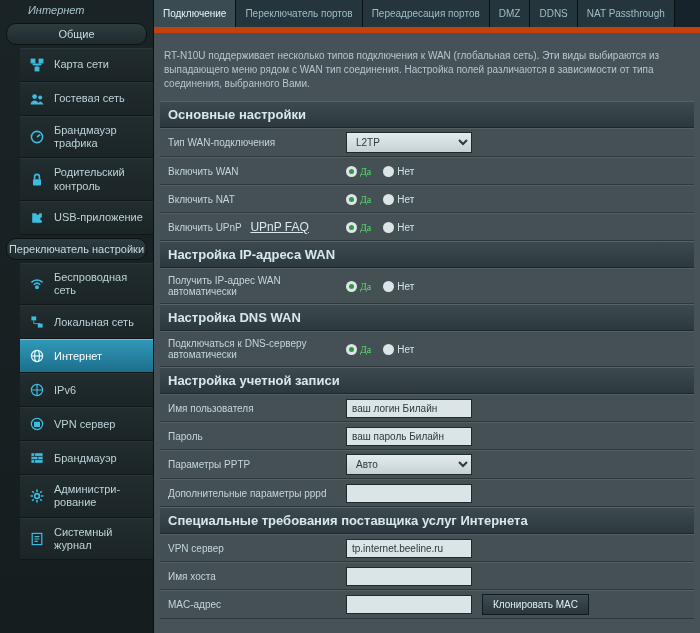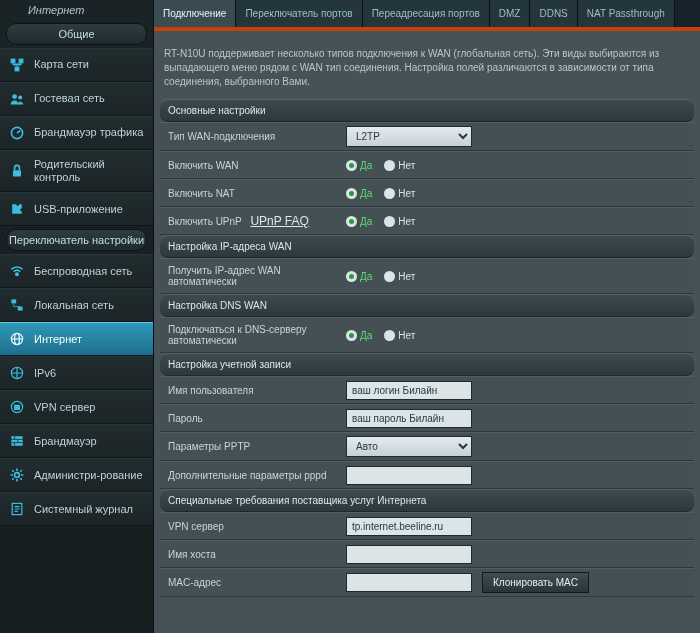--- a/index.html
+++ b/index.html
@@ -29,21 +29,21 @@
   border: 1px solid #0d1315;
   font-size: 11px;
   color: #c5dce1;
 }
 .sidebar-top-item {
   padding: 4px 8px 4px 28px;
   position: relative;
   color: #a9c4ca;
   font-style: italic;
 }
-.sidebar-items { display: flex; flex-direction: column; }
+.sidebar-items { display: flex; flex-direction: column; padding-left: 20px; }
 .sidebar-item {
   display: flex;
   align-items: center;
   gap: 8px;
   padding: 7px 8px;
   border-bottom: 1px solid #111719;
   border-top: 1px solid #28353a;
   color: #bcd3d8;
   cursor: pointer;
   font-size: 11px;
@@ -69,21 +69,21 @@
 
 .main {
   flex: 1;
   display: flex;
   flex-direction: column;
   overflow: hidden;
 }
 .tabs {
   display: flex;
   background: #17232a;
-  border-bottom: 4px solid #c2410c;
+  border-bottom: 6px solid #c2410c;
   flex-wrap: nowrap;
 }
 .tab {
   padding: 8px 9px;
   font-size: 10px;
   color: #9fbec6;
   cursor: pointer;
   border-right: 1px solid #0b1113;
   white-space: nowrap;
   background: #24353c;
@@ -106,26 +106,25 @@
 }
 .page-desc {
   font-size: 10px;
   color: #b6c7cc;
   padding: 10px 4px;
   line-height: 1.4;
 }
 .section-header {
   background: linear-gradient(to bottom, #3c4a50, #2c383d);
   padding: 5px 8px;
-  font-size: 10px;
-  font-weight: normal;
+  font-size: 13px;
+  font-weight: bold;
   color: #d8e8ec;
   border-top: 1px solid #556267;
   border-bottom: 1px solid #1e272b;
-  border-radius: 8px;
 }
 .form-row {
   display: flex;
   align-items: center;
   border-bottom: 1px solid #2e383c;
   border-top: 1px solid #545f63;
   background: #455055;
   min-height: 28px;
 }
 .form-label {
@@ -156,21 +155,21 @@
 .radio-group { display: flex; gap: 12px; align-items: center; }
 .radio-opt { display: flex; align-items: center; gap: 3px; font-size: 10px; }
 .radio-dot {
   width: 11px; height: 11px; border-radius: 50%;
   background: #dbe4e7;
   display:flex;align-items:center;justify-content:center;
 }
 .radio-dot.sel::after {
   content:''; width:5px;height:5px;border-radius:50%;background:#2b9a3e;
 }
-.radio-opt.yes.sel { color:#5ade6f; }
+.radio-opt.yes.sel { color:#5ade6f;font-family:Liberation Serif, serif; }
 .faq-link { color:#d9e9ed; text-decoration: underline; font-size:12px; margin-left:6px; cursor:pointer; }
 .apply-bar { padding: 10px; text-align:center; }
 .btn {
   background: linear-gradient(to bottom,#3f4e54,#28353a);
   border:1px solid #121a1d;
   color:#e1eff3;
   padding:5px 16px;
   border-radius:0;
   font-size:11px;
   cursor:pointer;

